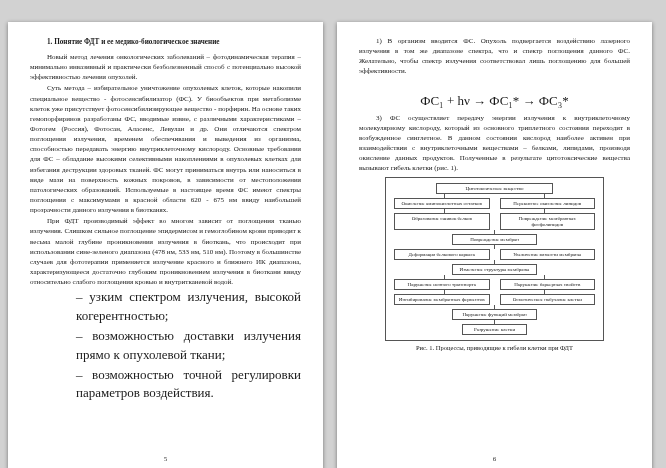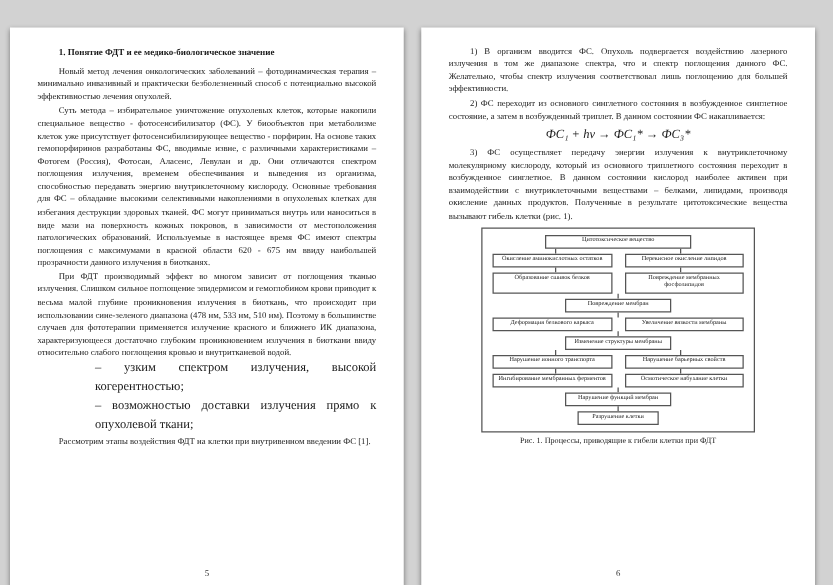--- a/index.html
+++ b/index.html
@@ -24,25 +24,25 @@
     text-indent:17px;margin:2px 0 6px 0;
     text-align:justify;
   }
   .para{
     font-size:7px;line-height:1.45;
     text-align:justify;text-indent:17px;
     margin:0 0 1px 0;
   }
   .bullets{margin:0 0 1px 30px;padding:0;list-style:none;}
   .bullets li{
-    font-size:10px;line-height:1.45;text-align:justify;margin:0 0 1px 16px;
+    font-size:13px;line-height:1.45;text-align:justify;margin:0 0 1px 16px;
   }
   .bullets li::before{content:"–\00a0";}
   .formula{
-    font-size:10px;text-align:center;margin:4px 0 4px 0;font-style:italic;
+    font-size:13px;text-align:center;margin:16px 0 4px 0;
   }
   .diagram{
     border:1px solid #555;
     margin:4px 26px 2px 26px;
     padding:5px 8px;
     display:flex;flex-direction:column;align-items:center;
     background:#fff;
   }
   .dbox{
     border:1px solid #555;
@@ -71,28 +71,27 @@
 <div class="spread">
 
   <div class="page">
     <div class="heading">1. Понятие ФДТ и ее медико-биологическое значение</div>
     <p class="para">Новый метод лечения онкологических заболеваний – фотодинамическая терапия – минимально инвазивный и практически безболезненный способ с потенциально высокой эффективностью лечения опухолей.</p>
     <p class="para">Суть метода – избирательное уничтожение опухолевых клеток, которые накопили специальное вещество - фотосенсибилизатор (ФС). У биообъектов при метаболизме клеток уже присутствует фотосенсибилизирующее вещество - порфирин. На основе таких гемопорфиринов разработаны ФС, вводимые извне, с различными характеристиками – Фотогем (Россия), Фотосан, Аласенс, Левулан и др. Они отличаются спектром поглощения излучения, временем обеспечивания и выведения из организма, способностью передавать энергию внутриклеточному кислороду. Основные требования для ФС – обладание высокими селективными накоплениями в опухолевых клетках для избегания деструкции здоровых тканей. ФС могут приниматься внутрь или наноситься в виде мази на поверхность кожных покровов, в зависимости от местоположения патологических образований. Используемые в настоящее время ФС имеют спектры поглощения с максимумами в красной области 620 - 675 нм ввиду наибольшей прозрачности данного излучения в биотканях.</p>
     <p class="para">При ФДТ производимый эффект во многом зависит от поглощения тканью излучения. Слишком сильное поглощение эпидермисом и гемоглобином крови приводит к весьма малой глубине проникновения излучения в биоткань, что происходит при использовании сине-зеленого диапазона (478 нм, 533 нм, 510 нм). Поэтому в большинстве случаев для фототерапии применяется излучение красного и ближнего ИК диапазона, характеризующееся достаточно глубоким проникновением излучения в биоткани ввиду относительно слабого поглощения кровью и внутритканевой водой.</p>
     <ul class="bullets">
       <li>узким спектром излучения, высокой когерентностью;</li>
       <li>возможностью доставки излучения прямо к опухолевой ткани;</li>
+      <li>возможностью точной регулировки параметров воздействия.</li>
     </ul>
-    <p class="para">Рассмотрим этапы воздействия ФДТ на клетки при внутривенном введении ФС [1].</p>
     <div class="pagenum">5</div>
   </div>
 
   <div class="page">
     <p class="para">1) В организм вводится ФС. Опухоль подвергается воздействию лазерного излучения в том же диапазоне спектра, что и спектр поглощения данного ФС. Желательно, чтобы спектр излучения соответствовал лишь поглощению для большей эффективности.</p>
-    <p class="para">2) ФС переходит из основного синглетного состояния в возбужденное синглетное состояние, а затем в возбужденный триплет. В данном состоянии ФС накапливается:</p>
     <div class="formula">ФС₁ + hν → ФС₁* → ФС₃*</div>
     <p class="para">3) ФС осуществляет передачу энергии излучения к внутриклеточному молекулярному кислороду, который из основного триплетного состояния переходит в возбужденное синглетное. В данном состоянии кислород наиболее активен при взаимодействии с внутриклеточными веществами – белками, липидами, производя окисление данных продуктов. Полученные в результате цитотоксические вещества вызывают гибель клетки (рис. 1).</p>
 
     <div class="diagram">
       <div class="dbox w60">Цитотоксическое вещество</div>
       <div class="tickrow">
         <span class="tcell">
             <span class="tick"></span>
           </span>
         <span class="tcell">

